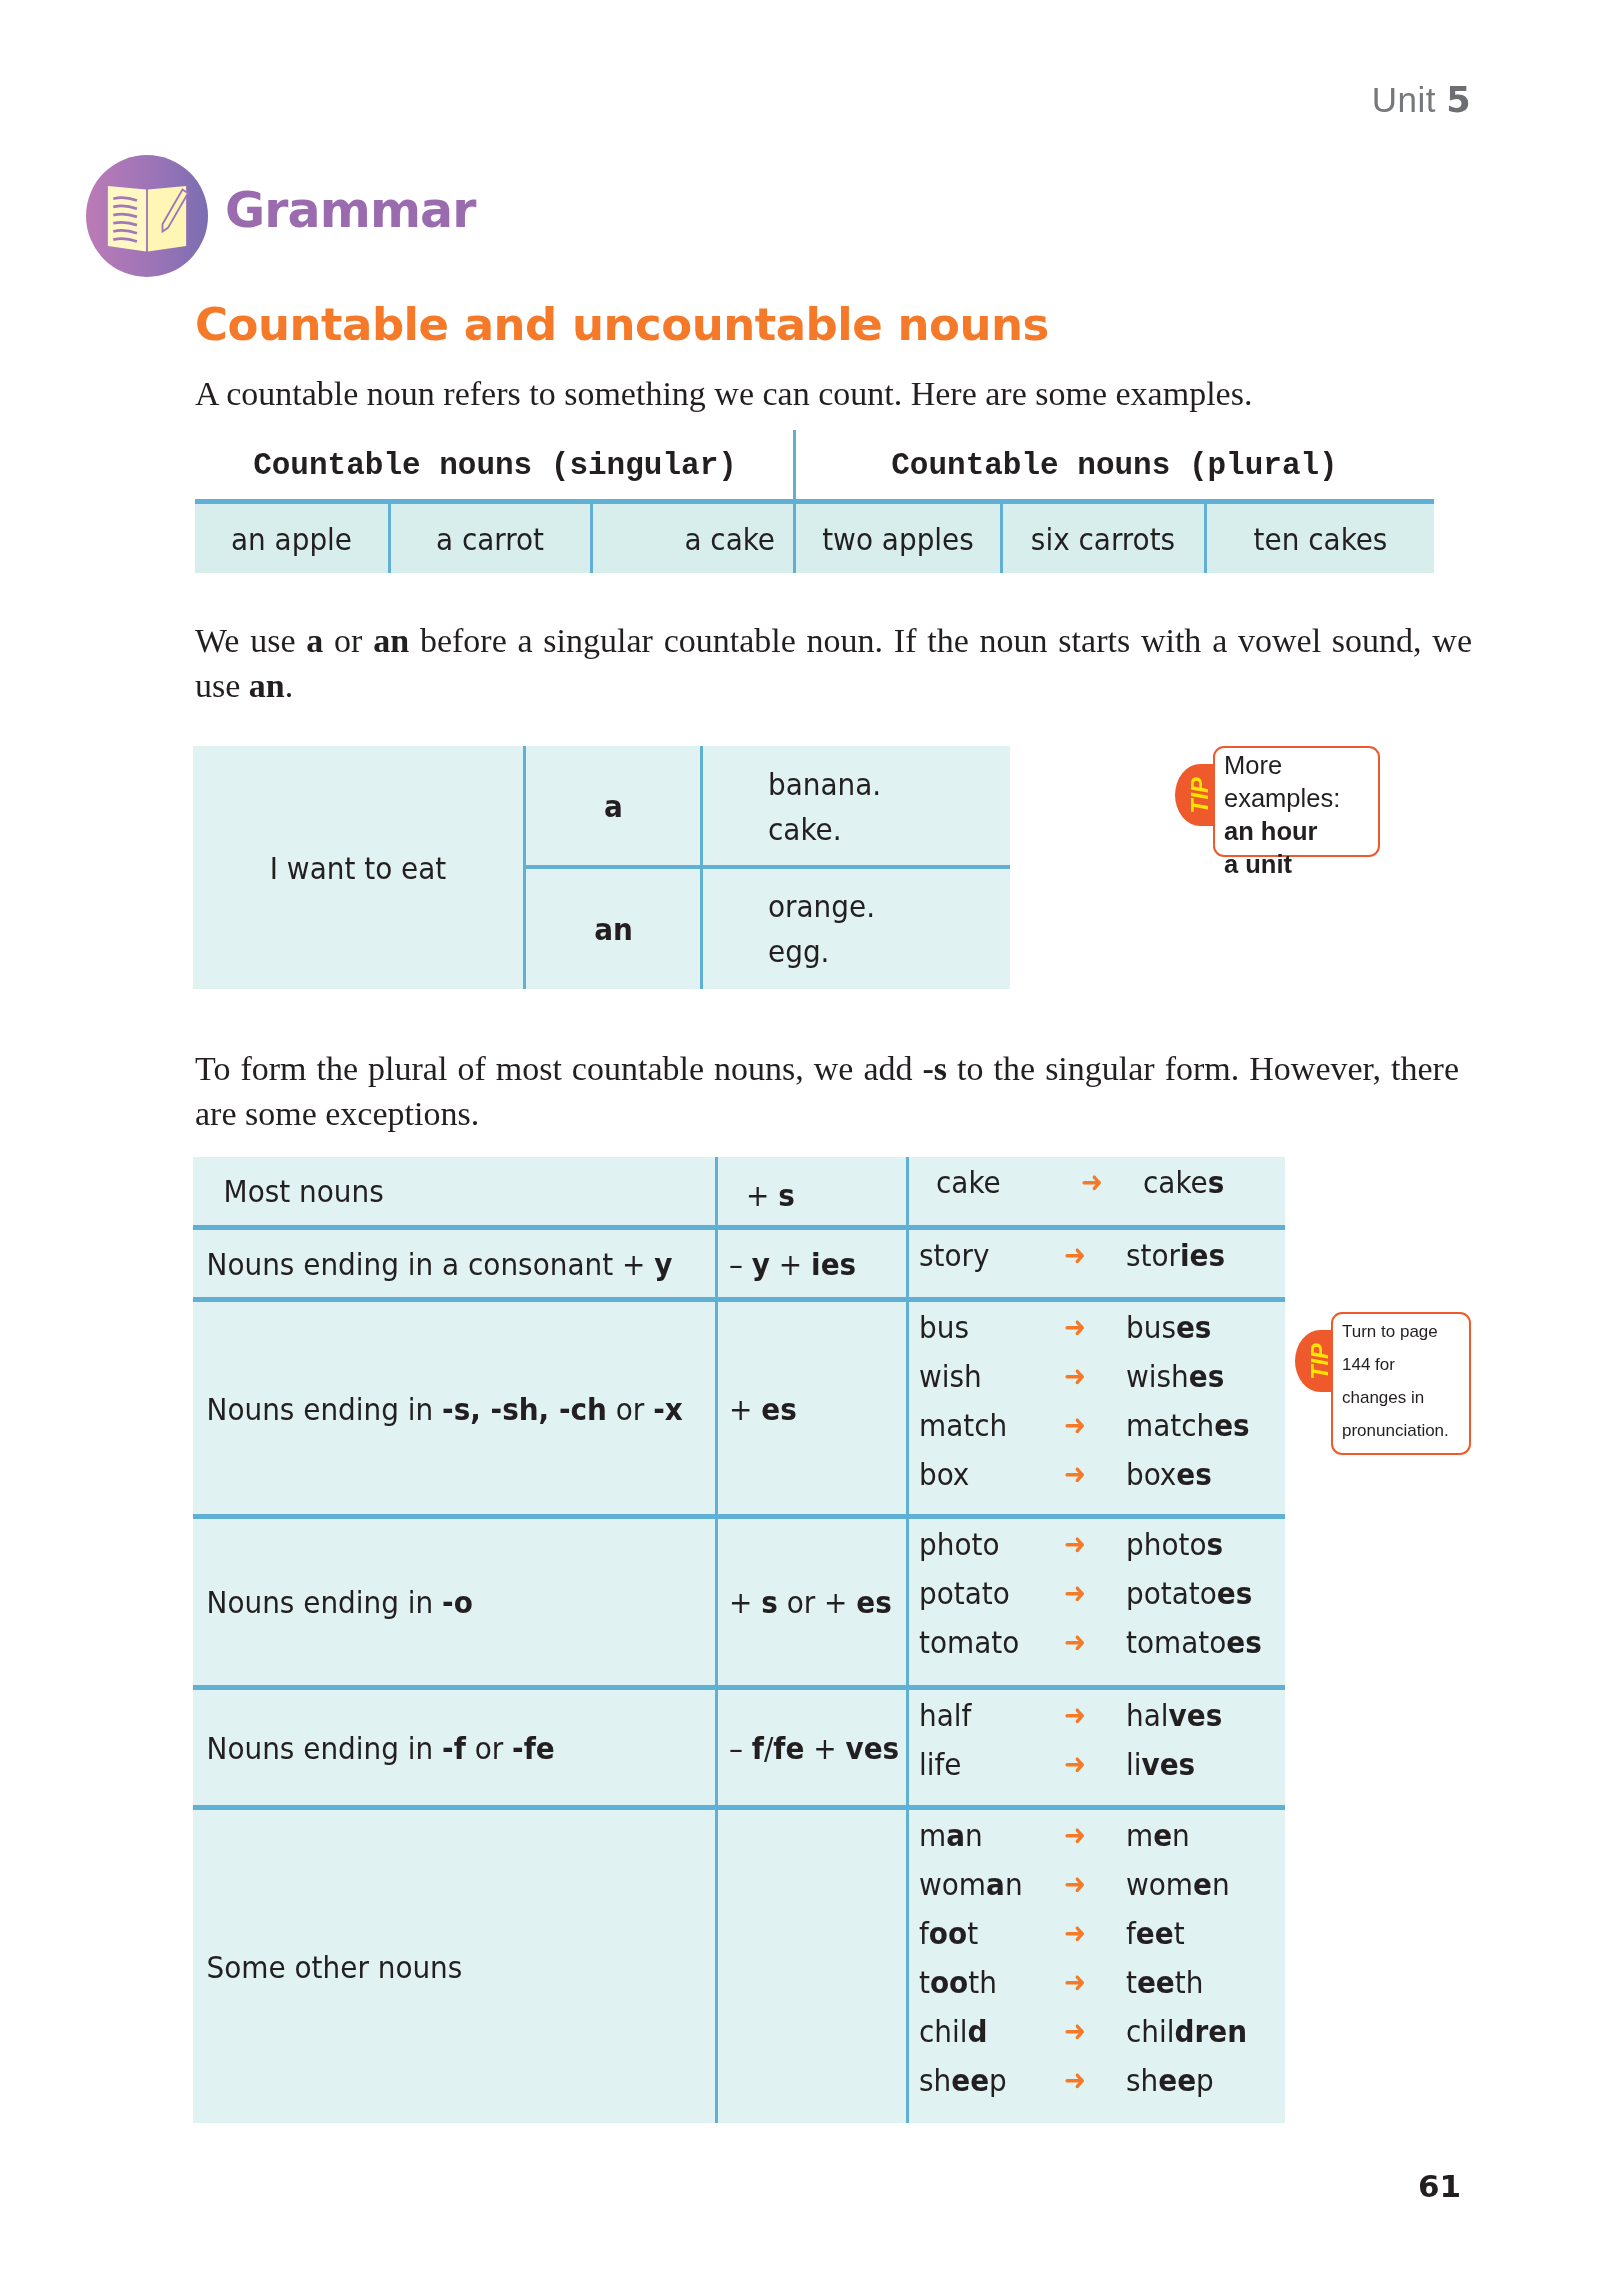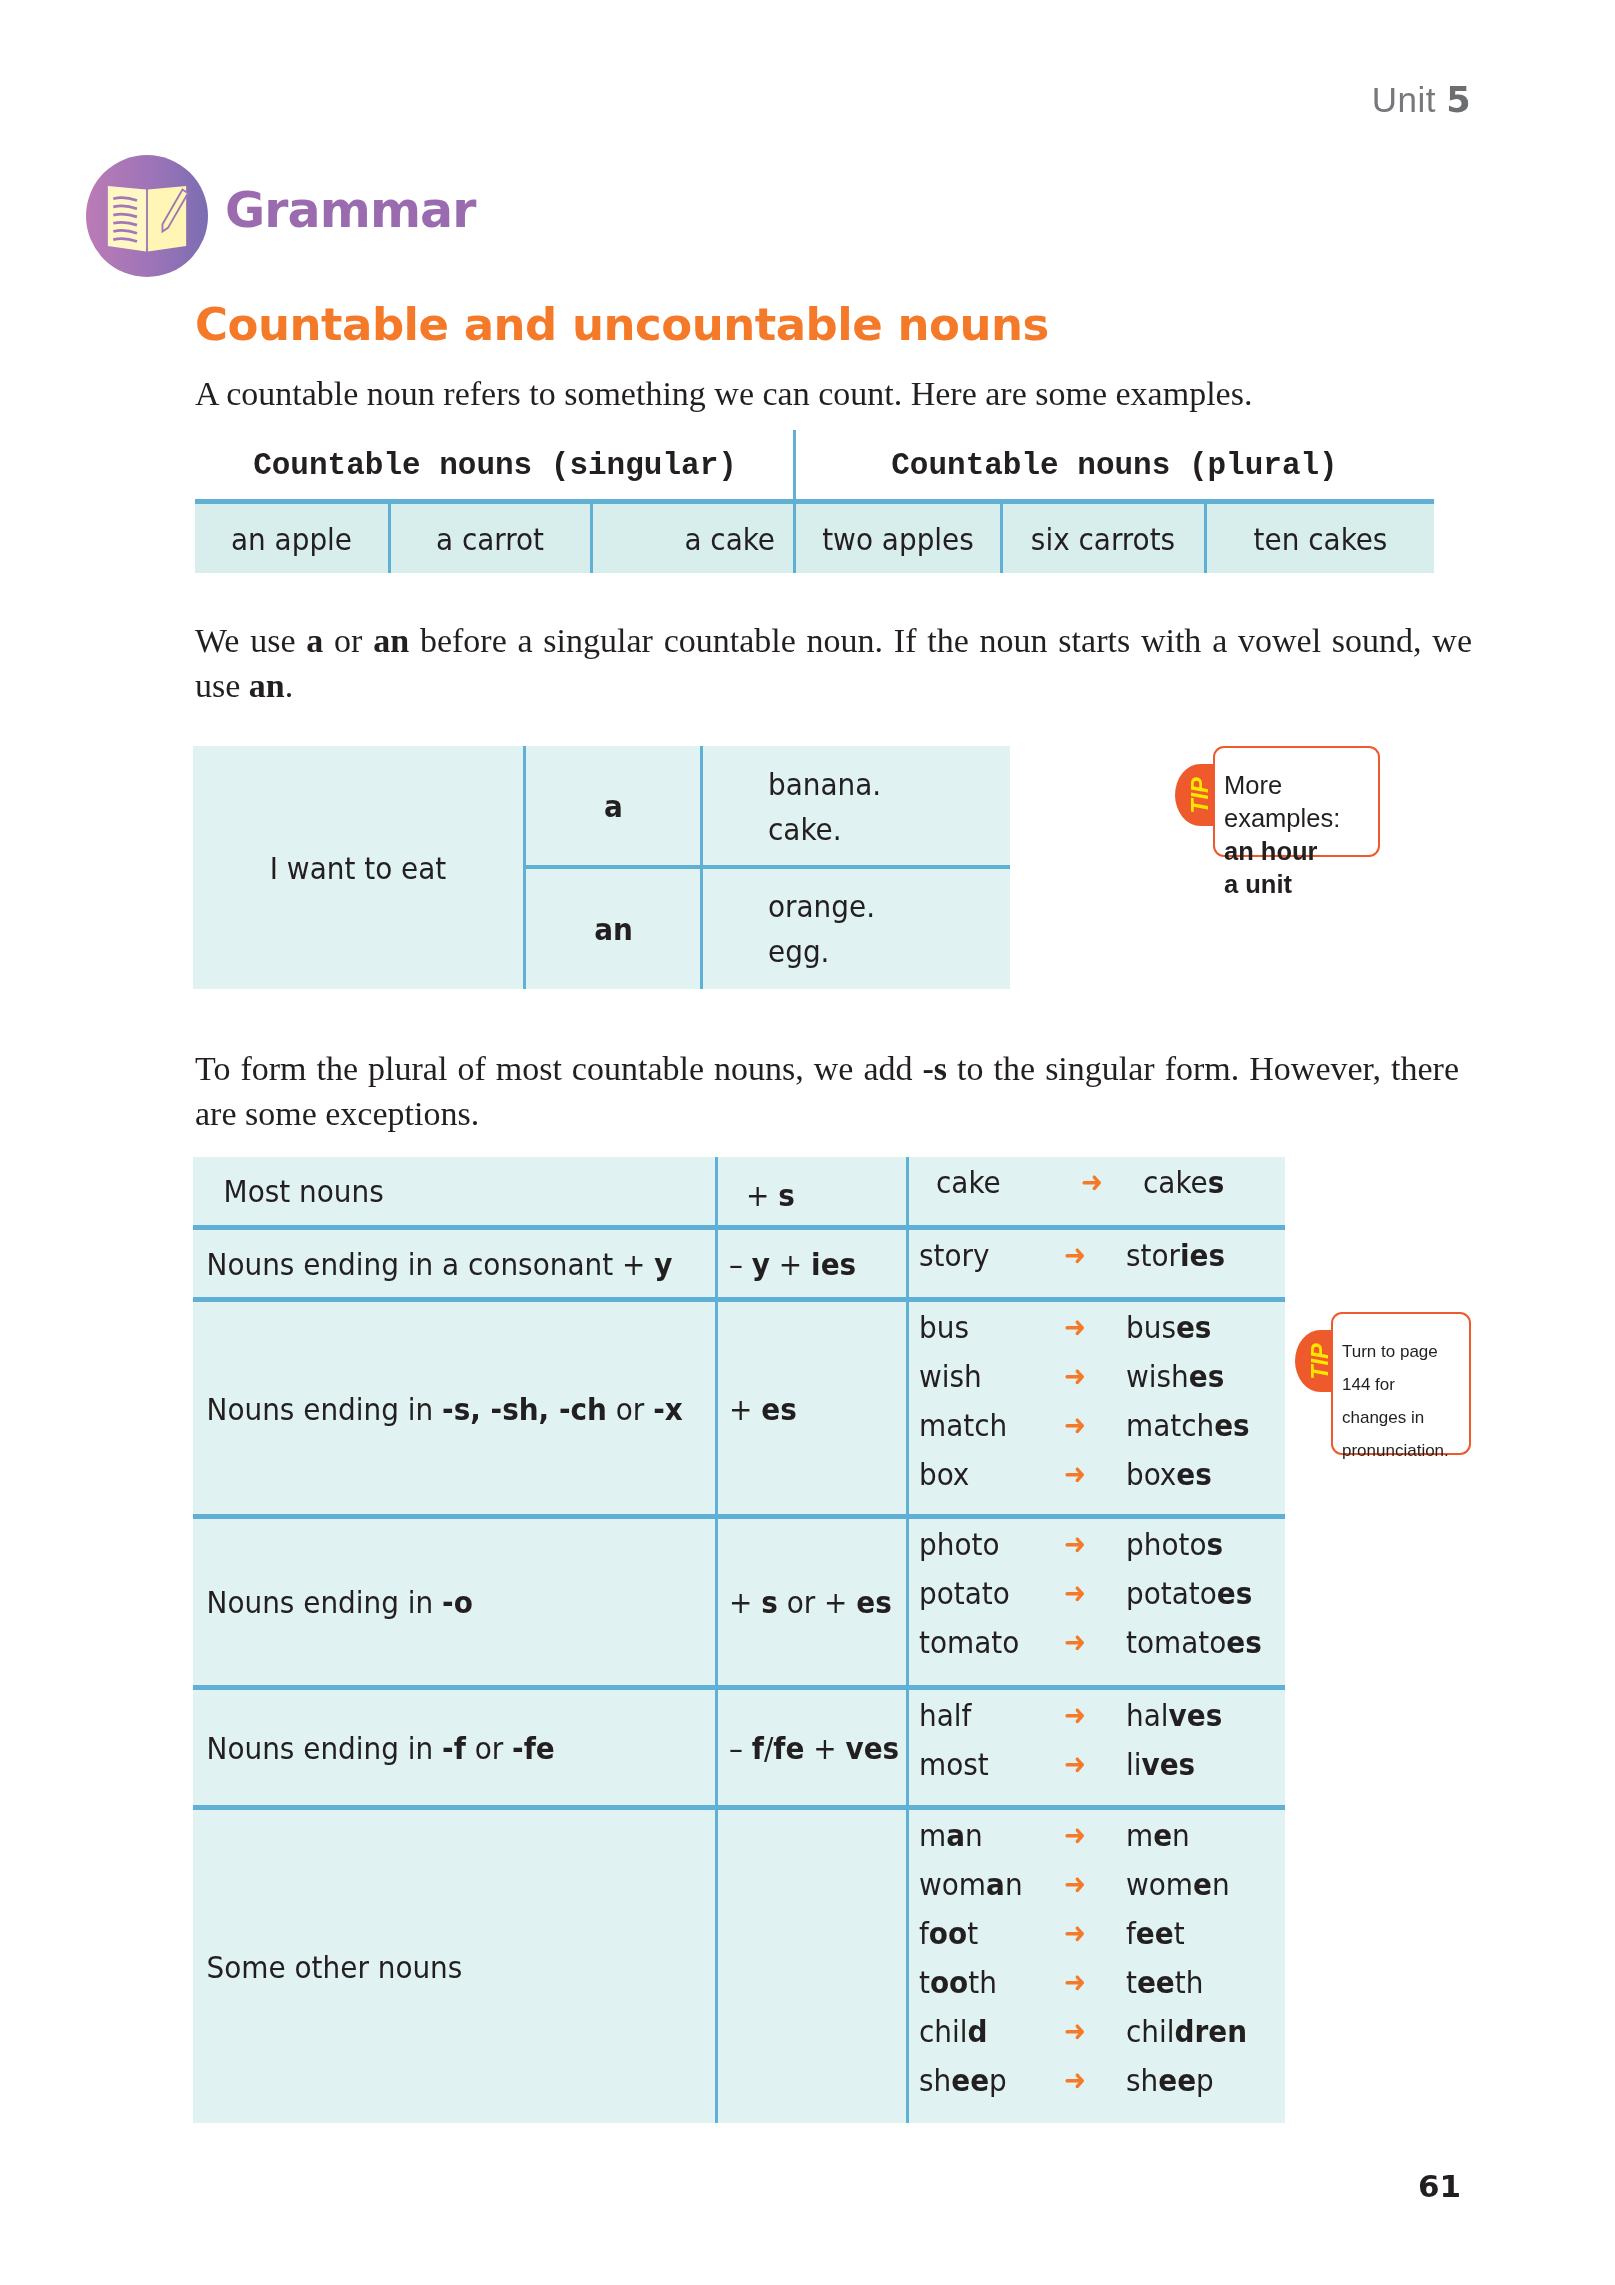--- a/index.html
+++ b/index.html
@@ -27,21 +27,21 @@
   .t1 .vline { position:absolute; width:2.7px; background:#5fb0d4; }
   .t1 .cell { position:absolute; top:74px; height:69px; display:flex; align-items:center; justify-content:center; font-size:31px;
               font-family:"DejaVu Sans Condensed","DejaVu Sans",sans-serif; }
 
   
   .t2 { left:193px; top:746px; width:817px; height:243px; background:#e0f2f1; }
   .t2 .vline, .t2 .hline { position:absolute; background:#5fb0d4; }
 
   
   .tip-box { background:#fff; border:2.7px solid #ee5a2c; border-radius:11px; font-family:"Liberation Sans Narrow","Liberation Sans", sans-serif;
-             font-size:25.5px; line-height:33px; color:#231f20; padding:21px 9px; box-sizing:border-box; }
+             font-size:25.5px; line-height:33px; color:#231f20; padding:1px 9px; box-sizing:border-box; }
   .tip-badge { width:51px; height:62px; border-radius:50% 0 0 50%; background:#ee5a2c; display:flex; align-items:center; justify-content:center; }
   .tip-badge span { color:#ffe500; font-style:italic; font-weight:bold; font-size:23.6px; transform:rotate(-90deg); font-family:"Liberation Sans", sans-serif; }
 
   
   .t3 { left:193px; top:1157px; width:1092px; height:966px; background:#e0f2f1; }
   .t3 .row { position:absolute; left:0; width:1092px; }
   .t3 .hl { position:absolute; left:0; width:1092px; height:4.5px; background:#5fb0d4; }
   .t3 .vl { position:absolute; top:0; width:2.7px; height:966px; background:#5fb0d4; }
   .t3 .c1 { position:absolute; left:13.6px; font-size:31px; font-family:"DejaVu Sans Condensed","DejaVu Sans",sans-serif; display:flex; align-items:center; }
   .t3 .c2 { position:absolute; left:536px; font-size:31px; font-family:"DejaVu Sans Condensed","DejaVu Sans",sans-serif; display:flex; align-items:center; }
@@ -218,21 +218,21 @@
   <div class="row" style="top:533px;height:115px;">
     <div class="c1" style="top:0;height:115px;">Nouns ending in&nbsp;<b>-f</b>&nbsp;or&nbsp;<b>-fe</b></div>
     <div class="c2" style="top:0;height:115px;">–&nbsp;<b>f</b>/<b>fe</b>&nbsp;+&nbsp;<b>ves</b></div>
     <div class="ex" style="top:0;height:115px;">
       <div class="ex-line">
           <span class="ex-from">half</span>
           <span class="ex-arrow">➜</span>
           <span class="ex-to">hal<b>ves</b></span>
         </div>
       <div class="ex-line">
-          <span class="ex-from">most</span>
+          <span class="ex-from">life</span>
           <span class="ex-arrow">➜</span>
           <span class="ex-to">li<b>ves</b></span>
         </div>
     </div>
   </div>
 
   <div class="row" style="top:653px;height:313px;">
     <div class="c1" style="top:0;height:313px;">
         <span>Some other nouns</span>
       </div>

